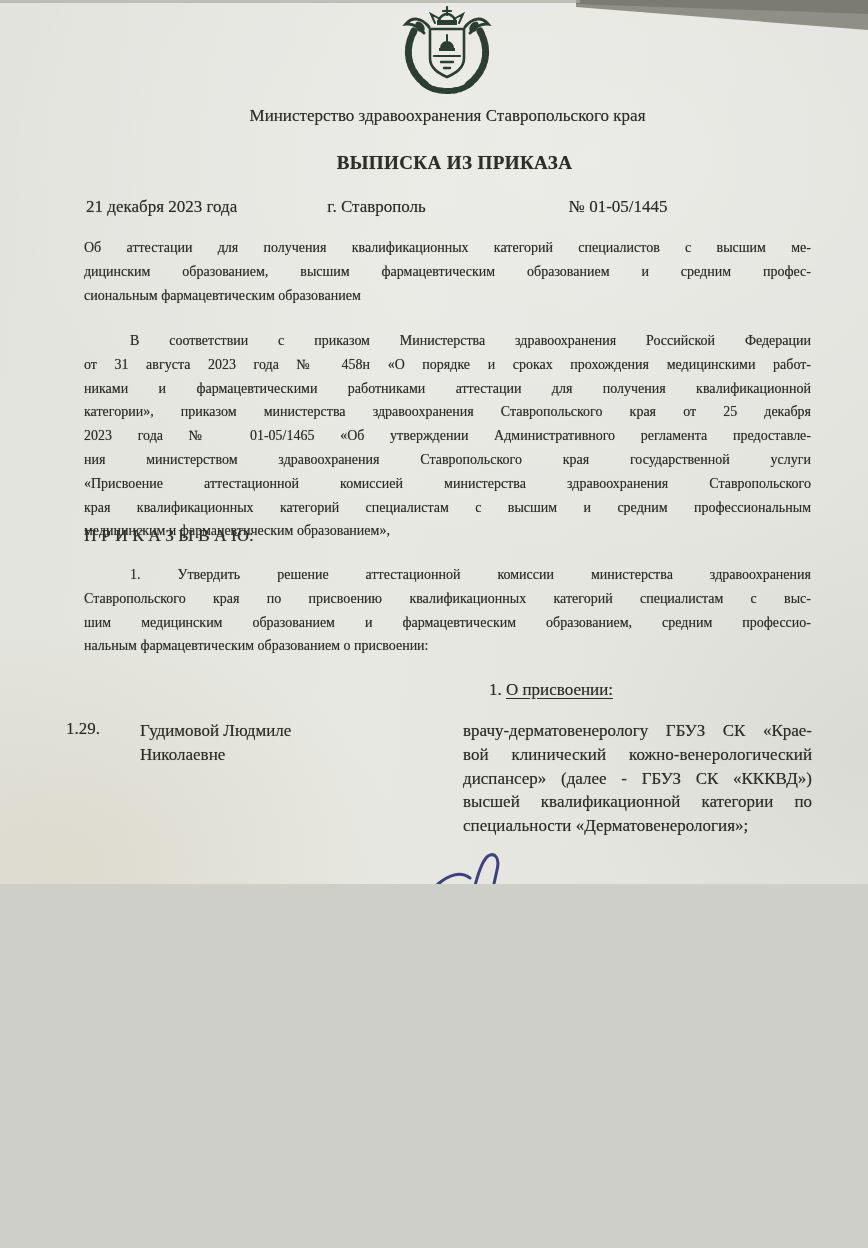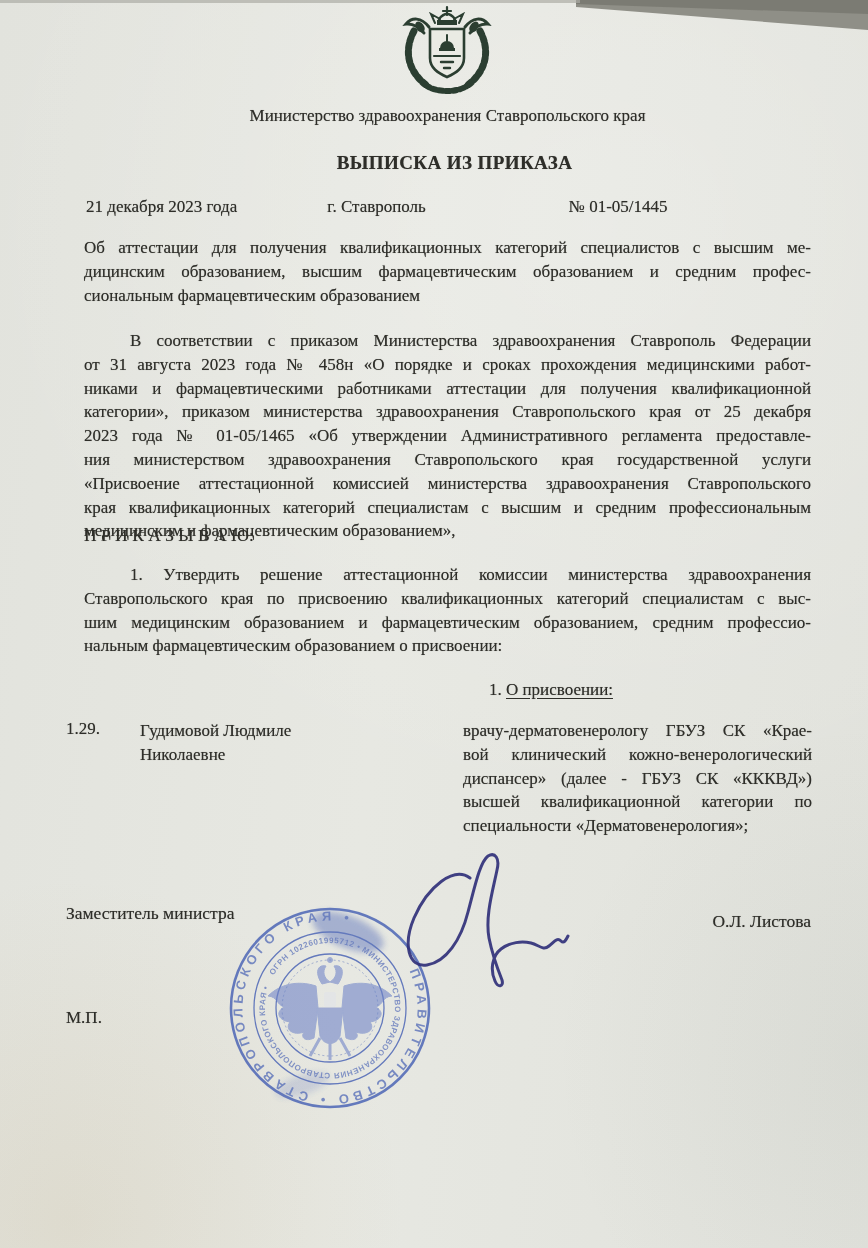--- a/index.html
+++ b/index.html
@@ -1,35 +1,35 @@
 <!DOCTYPE html>
 <html><head>
 <meta charset="utf-8">
 <style>
   html,body{margin:0;padding:0;background:#cfcfc9;}
   .page{
-    position:relative;width:868px;height:1248px;overflow:hidden;
+    position:relative;width:868px;height:884px;overflow:hidden;
     font-family:"Liberation Serif","DejaVu Serif",serif;
     color:#2e2e29;
     background:
       radial-gradient(120% 80% at 68% 18%, rgba(255,255,255,.22), rgba(0,0,0,0) 60%),
       radial-gradient(70% 50% at 8% 98%, rgba(196,178,140,.20), rgba(0,0,0,0) 55%),
       radial-gradient(60% 45% at 100% 85%, rgba(120,130,120,.08), rgba(0,0,0,0) 60%),
       linear-gradient(96deg,#e2e3dd,#e7e8e2 45%,#e1e2dc);
   }
   .doc-text{text-shadow:0 0 .7px rgba(46,46,41,.55);}
   .abs{position:absolute;}
   .center{text-align:center;}
   .org-line{top:106px;left:84px;width:727px;font-size:17px;}
   .doc-title{top:152px;left:91px;width:727px;font-size:19px;font-weight:bold;letter-spacing:.4px;}
   .dateline{top:197px;left:86px;width:724px;display:flex;font-size:17px;}
   .dateline>span{flex:1;}
   .dl-mid{text-align:left;}
   .dl-right{}
-  .block{left:84px;width:727px;font-size:17px;line-height:23.8px;}
+  .block{left:84px;width:727px;font-size:14px;line-height:23.8px;}
   .subject{top:236px;}
   .preamble{top:329px;}
   .decree{top:525px;left:84px;font-size:17.5px;}
   .clause{top:563px;}
   .tline{text-align:justify;text-align-last:justify;}
   .tline.last{text-align-last:left;}
   .plain .tline{text-align:left;text-align-last:left;}
   .indent-first .tline:first-child{text-indent:46px;}
   .section-heading{top:680px;left:489px;font-size:17px;}
   .section-heading .und{text-decoration:underline;text-underline-offset:3px;}
@@ -85,21 +85,21 @@
     <span class="dl-right">№ 01-05/1445</span>
   </div>
 
   <div class="abs block subject doc-text">
       <div class="tline">Об аттестации для получения квалификационных категорий специалистов с высшим ме-</div>
       <div class="tline">дицинским образованием, высшим фармацевтическим образованием и средним профес-</div>
       <div class="tline last">сиональным фармацевтическим образованием</div>
     </div>
 
   <div class="abs block preamble indent-first doc-text">
-      <div class="tline">В соответствии с приказом Министерства здравоохранения Ставрополь Федерации</div>
+      <div class="tline">В соответствии с приказом Министерства здравоохранения Российской Федерации</div>
       <div class="tline">от 31 августа 2023 года № 458н «О порядке и сроках прохождения медицинскими работ-</div>
       <div class="tline">никами и фармацевтическими работниками аттестации для получения квалификационной</div>
       <div class="tline">категории», приказом министерства здравоохранения Ставропольского края от 25 декабря</div>
       <div class="tline">2023 года № 01-05/1465 «Об утверждении Административного регламента предоставле-</div>
       <div class="tline">ния министерством здравоохранения Ставропольского края государственной услуги</div>
       <div class="tline">«Присвоение аттестационной комиссией министерства здравоохранения Ставропольского</div>
       <div class="tline">края квалификационных категорий специалистам с высшим и средним профессиональным</div>
       <div class="tline last">медицинским и фармацевтическим образованием»,</div>
     </div>
 

